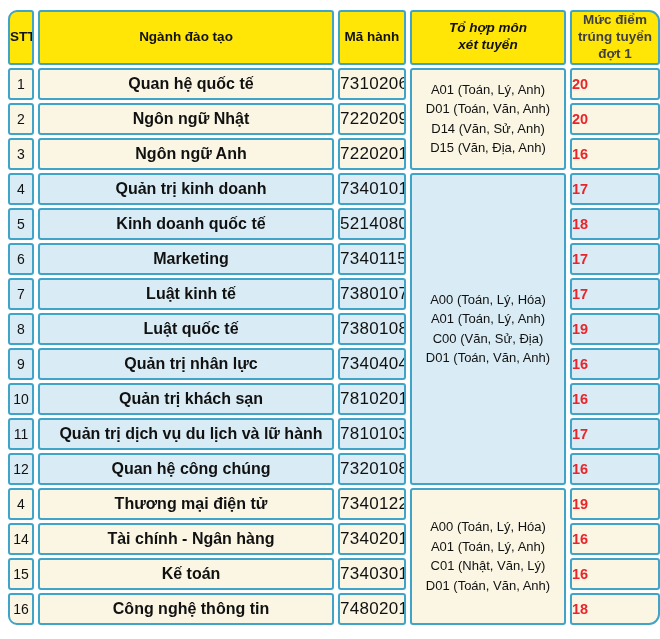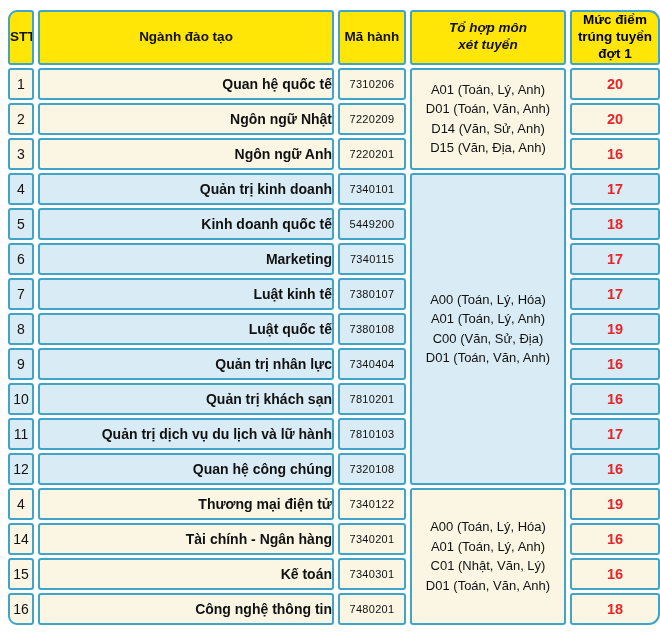--- a/index.html
+++ b/index.html
@@ -40,49 +40,49 @@
     height: 54px;
     font-size: 13.5px;
     font-weight: bold;
     text-align: center;
     vertical-align: middle;
     line-height: 1.25;
   }
   th .wrap { display: inline-block; }
   th .wrap.subj  { max-width: 92px; font-style: italic; }
   th .wrap.score { max-width: 82px; }
-  th.score-h { color: #000000; }
+  th.score-h { color: #404040; }
 
   tbody tr { height: 32px; }
   tbody td { vertical-align: middle; }
 
   td.stt {
     text-align: center;
     font-size: 14px;
     font-weight: normal;
   }
   td.major {
-    font-size: 14px;
+    font-size: 16px;
     font-weight: bold;
     padding-left: 10px;
-    text-align: right;
+    text-align: center;
   }
   td.code {
     text-align: center;
-    font-size: 11px;
+    font-size: 17px;
     letter-spacing: 0.3px;
   }
   td.subj {
     text-align: center;
     font-size: 13px;
     line-height: 1.5;
     margin-left: 31px;
   }
   td.score {
-    text-align: center;
+    text-align: left;
     font-size: 14.5px;
     font-weight: bold;
     color: #e8252b;
   }
   .g-cream { background: #faf6e3; }
   .g-blue  { background: #d9ecf5; }
 
   
   thead th:first-child { border-top-left-radius: 9px; margin-top: 44px; }
   thead th:last-child  { border-top-right-radius: 11px; }
@@ -145,21 +145,21 @@
           <div>A00 (Toán, Lý, Hóa)</div>
           <div>A01 (Toán, Lý, Anh)</div>
           <div>C00 (Văn, Sử, Địa)</div>
           <div>D01 (Toán, Văn, Anh)</div>
         </td>
         <td class="score g-blue">17</td>
       </tr>
       <tr>
         <td class="stt g-blue">5</td>
         <td class="major g-blue">Kinh doanh quốc tế</td>
-        <td class="code g-blue">5449200</td>
+        <td class="code g-blue">5214080</td>
         <td class="score g-blue">18</td>
       </tr>
       <tr>
         <td class="stt g-blue">6</td>
         <td class="major g-blue">Marketing</td>
         <td class="code g-blue">7340115</td>
         <td class="score g-blue">17</td>
       </tr>
       <tr>
         <td class="stt g-blue">7</td>

